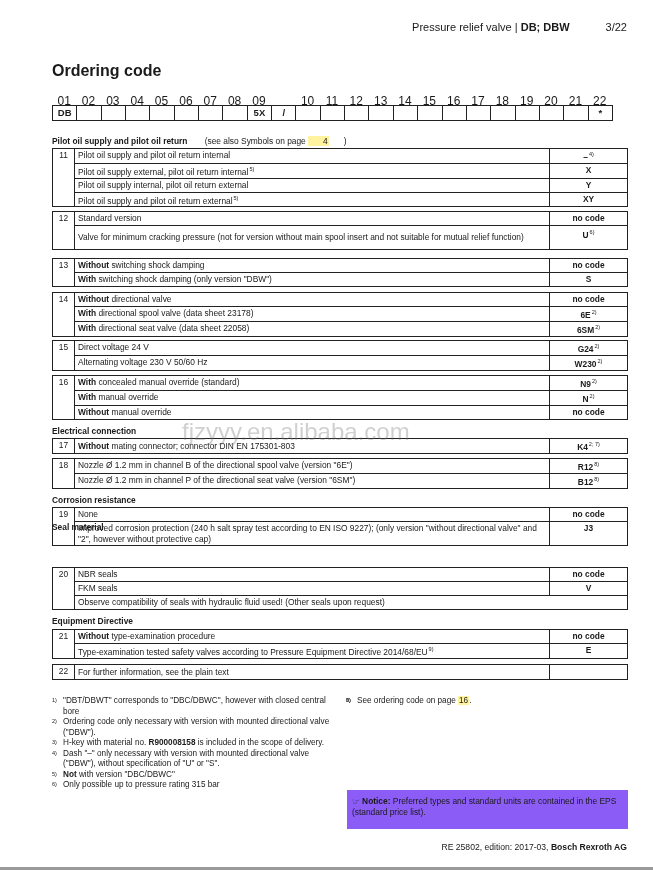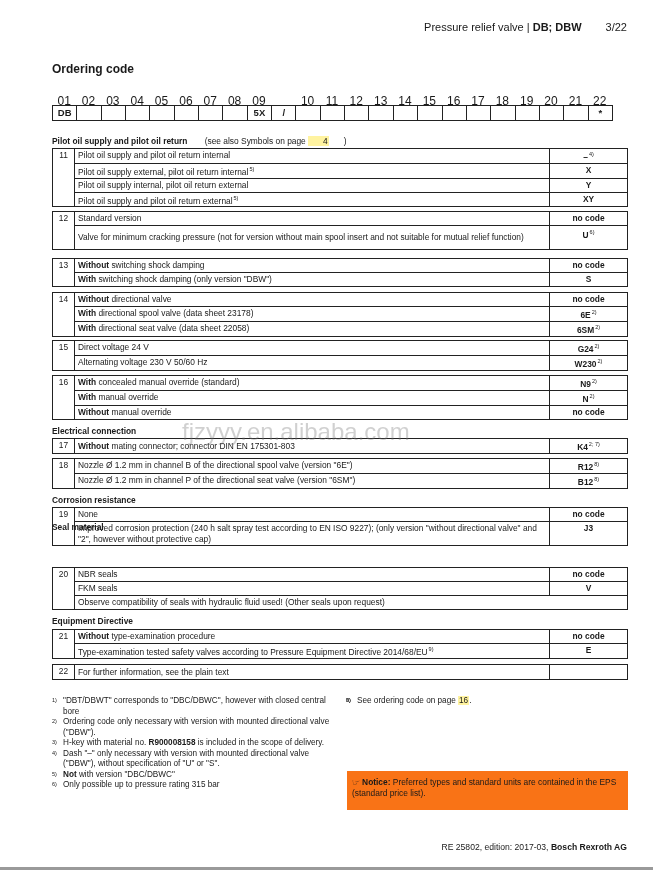--- a/index.html
+++ b/index.html
@@ -5,22 +5,22 @@
   html, body { margin: 0; padding: 0; }
   body {
     width: 653px; height: 870px; position: relative; overflow: hidden;
     background: #ffffff; color: #1a1a1a;
     font-family: "Liberation Sans", "DejaVu Sans", sans-serif;
     font-size: 8.4px;
   }
   .abs { position: absolute; }
   .header-title { top: 21px; right: 26px; font-size: 11px; white-space: nowrap; }
   .header-title b { font-weight: bold; }
-  .header-title .pg { margin-left: 24px; }
-  .page-title { left: 52px; top: 62px; font-size: 12px; font-weight: bold; }
+  .header-title .pg { margin-left: 36px; }
+  .page-title { left: 52px; top: 62px; font-size: 16px; font-weight: bold; }
 
   
   .code-nums { left: 52px; top: 94px; display: flex; }
   .code-nums span { width: 24.35px; text-align: center; font-size: 12px; }
   .code-box { left: 52px; top: 105px; display: flex; border: 1px solid #222; height: 14px; }
   .code-box div { width: 23.35px; border-left: 1px solid #222; text-align: center; font-weight: bold; font-size: 9.5px; line-height: 14px; }
   .code-box div:first-child { border-left: none; }
 
   .section-label { left: 52px; font-weight: bold; font-size: 8.4px; white-space: nowrap; }
   .section-label .normal { font-weight: normal; padding-left: 15px; }
@@ -35,21 +35,21 @@
   table.opt td.code { width: 71px; text-align: center; font-weight: bold; }
   table.opt td.code sup, sup.fn { font-size: 5.5px; font-weight: normal; vertical-align: super; margin-left: 1px; }
   table.opt td.desc b { font-weight: bold; }
   table.opt td.tall { height: 23px; margin-top: 8px; }
   table.opt td.code.top { vertical-align: top; padding-top: 1px; }
 
   .footnotes { font-size: 8.2px; line-height: 10.5px; }
   .fn-item { position: relative; padding-left: 11px; margin-bottom: 0; }
   .fn-item .mk { position: absolute; left: 0; top: -1px; font-size: 5.5px; }
 
-  .notice { left: 347px; top: 771px; width: 272px; height: 33px; background: #f97316; padding: 6px 4px 0 5px; font-size: 8.4px; line-height: 11px; box-sizing: content-box; }
+  .notice { left: 347px; top: 790px; width: 272px; height: 33px; background: #8b5cf6; padding: 6px 4px 0 5px; font-size: 8.4px; line-height: 11px; box-sizing: content-box; }
   .notice b { font-weight: bold; }
   .notice .icon { display: inline-block; font-size: 9px; margin-right: 2px; }
 
   .footer { right: 26px; top: 842px; font-size: 8.6px; white-space: nowrap; padding-left: 40px; }
   .footer b { font-weight: bold; }
   .bottom-bar { left: 0; bottom: 0; width: 653px; height: 3px; background: #9a9a9a; }
 
   .watermark { left: 182px; top: 418px; font-size: 24px; color: rgba(120,120,120,0.35); letter-spacing: 0px; white-space: nowrap; font-family: "Liberation Sans", sans-serif; }
 </style>
 </head>

